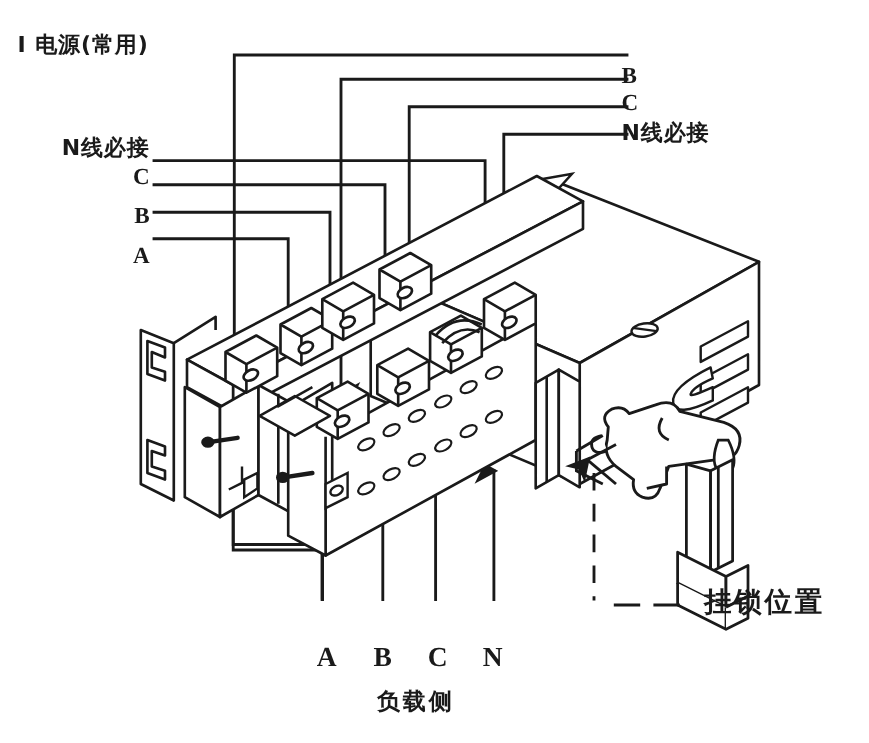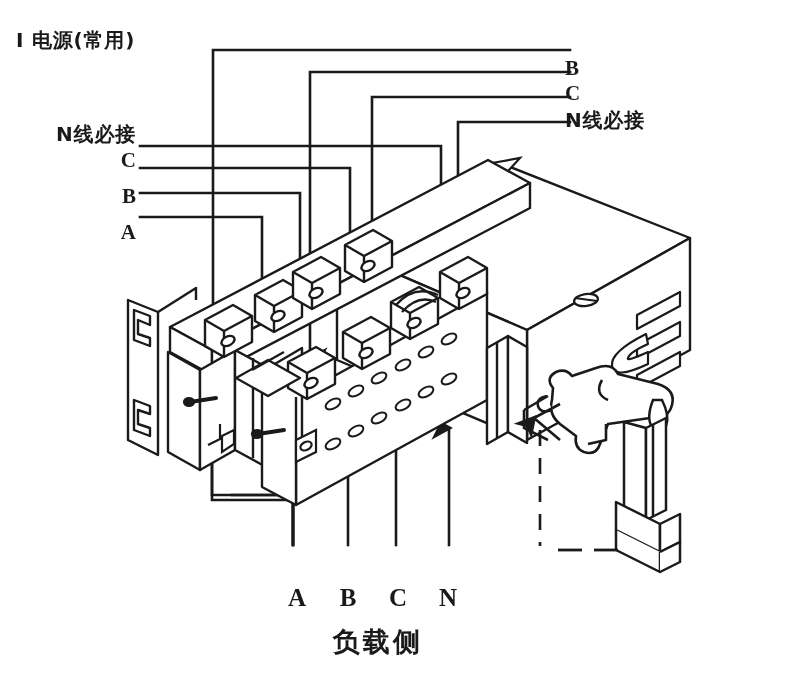--- a/index.html
+++ b/index.html
@@ -319,16 +319,17 @@
   <div class="lbl lbl-lat t-right" style="left:136px; top:222px; font-size:21px;">A</div>
 
   <div class="lbl lbl-lat t-center" style="left:297px; top:585px; font-size:25px;">A</div>
 
   <div class="lbl lbl-lat t-center" style="left:348px; top:585px; font-size:25px;">B</div>
 
   <div class="lbl lbl-lat t-center" style="left:398px; top:585px; font-size:25px;">C</div>
 
   <div class="lbl lbl-lat t-center" style="left:448px; top:585px; font-size:25px;">N</div>
 
-  <div class="lbl lbl-cjk t-center" style="left:378px; top:628px; font-size:27px; letter-spacing:0.12em;">负载侧</div>
-
+  <div class="lbl lbl-cjk t-center" style="left:378px; top:628px; font-size:21px; letter-spacing:0.12em;">负载侧</div>
+
+  <div class="lbl lbl-cjk t-left" style="left:640px; top:534px; font-size:25px; letter-spacing:0.10em;">挂锁位置</div>
 
 </div>
 
 </body></html>

